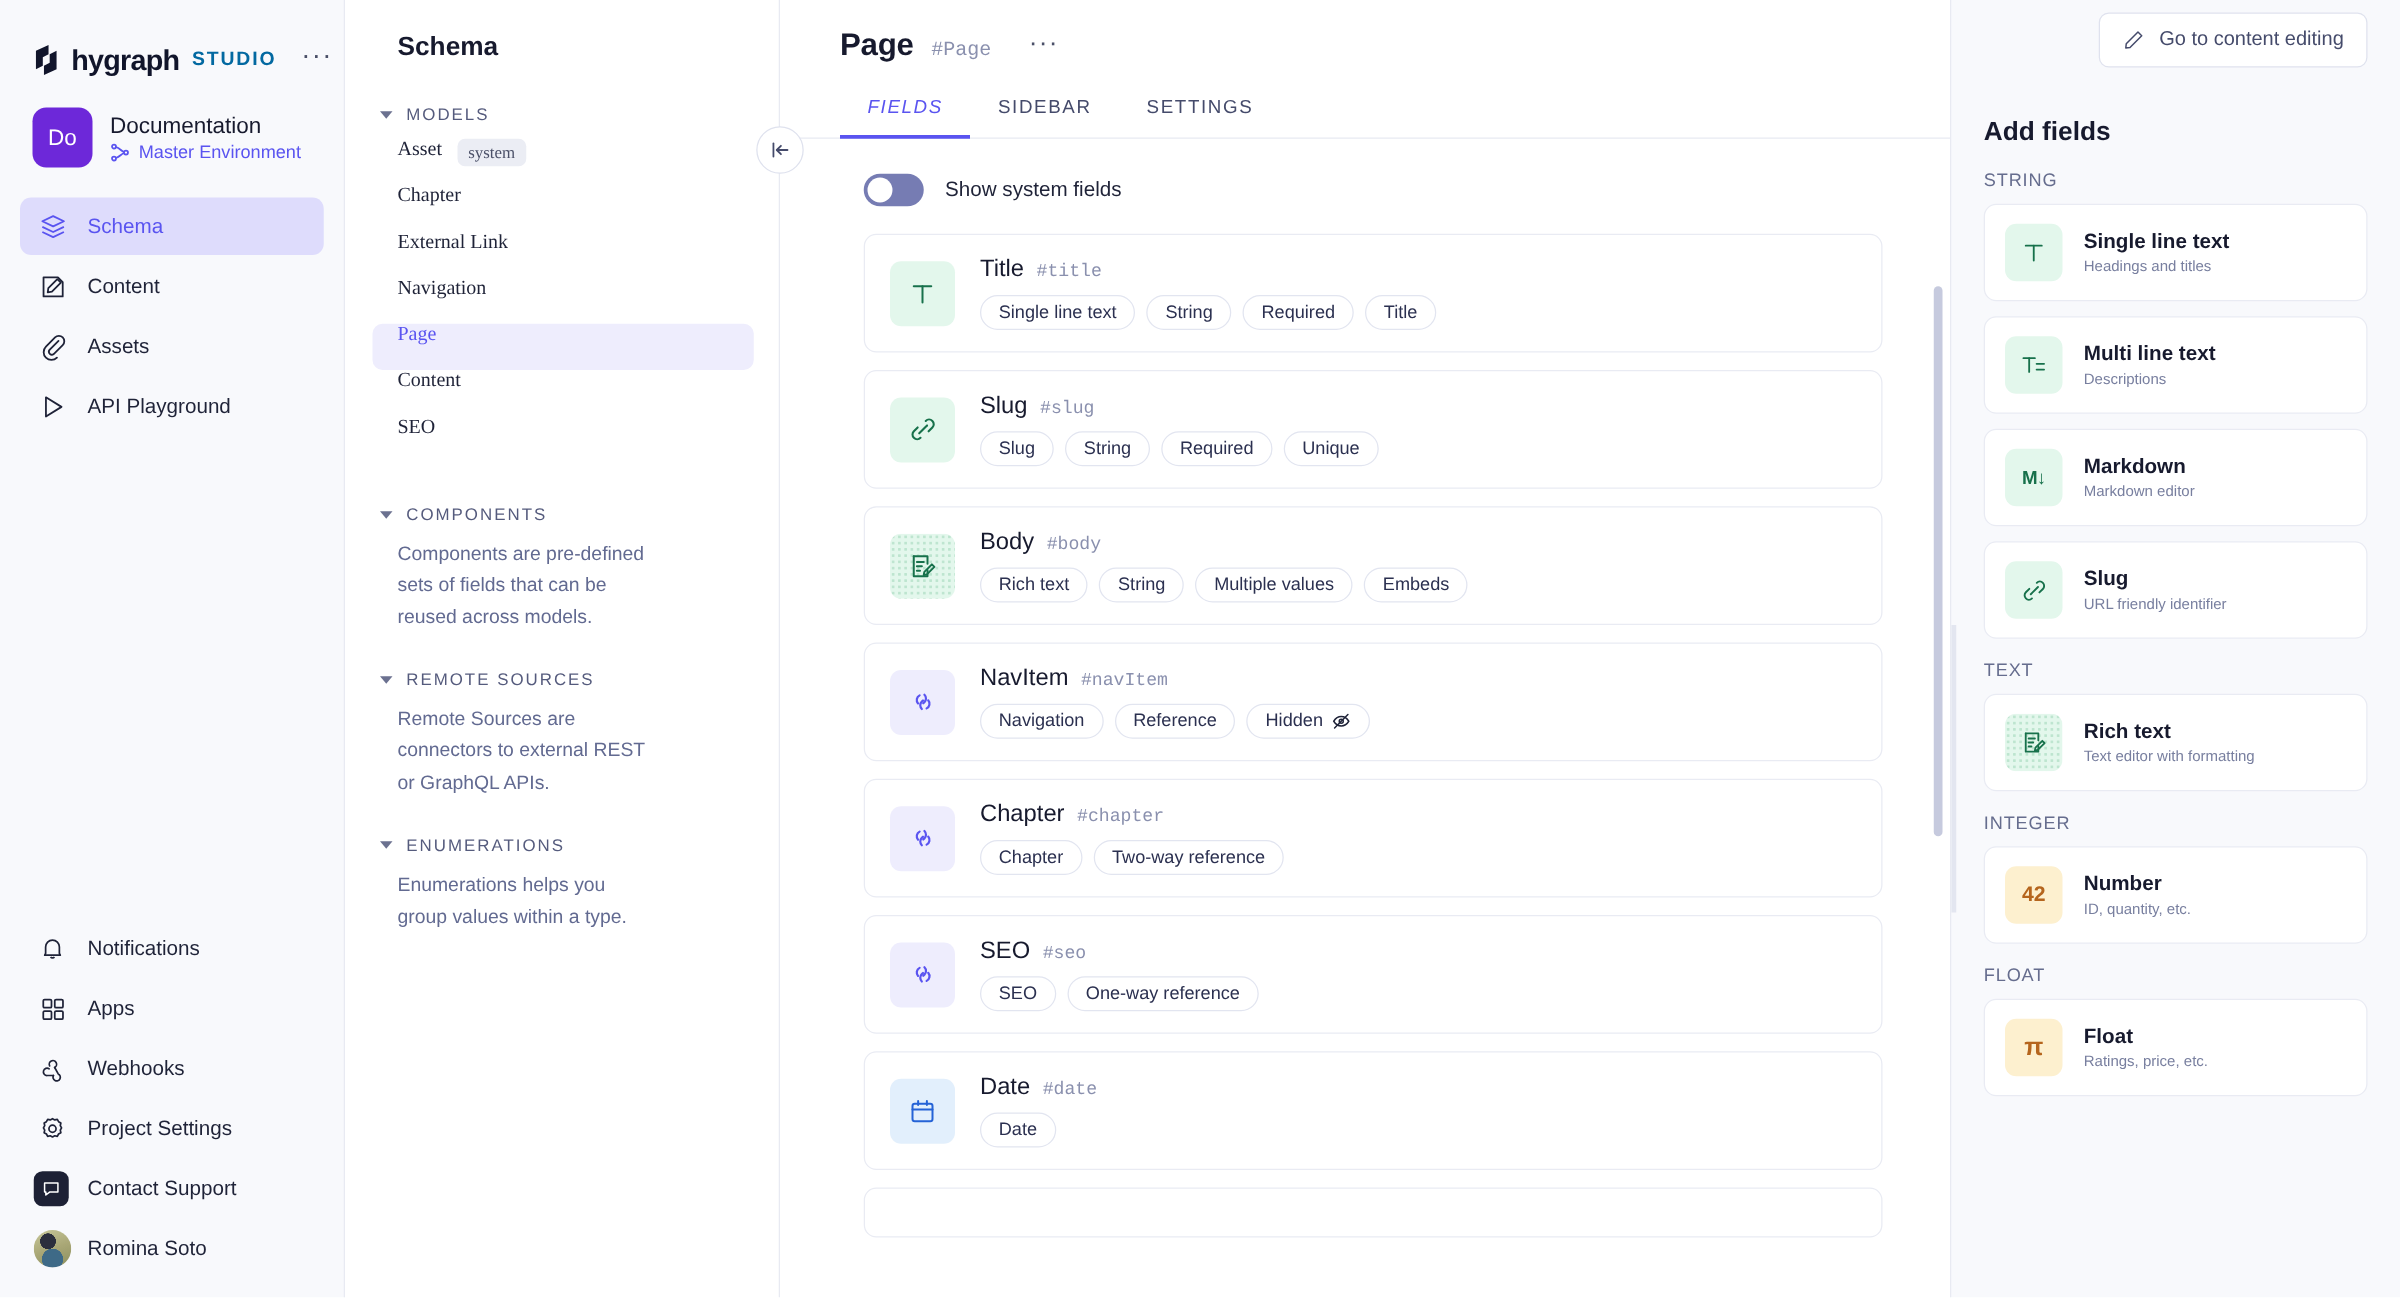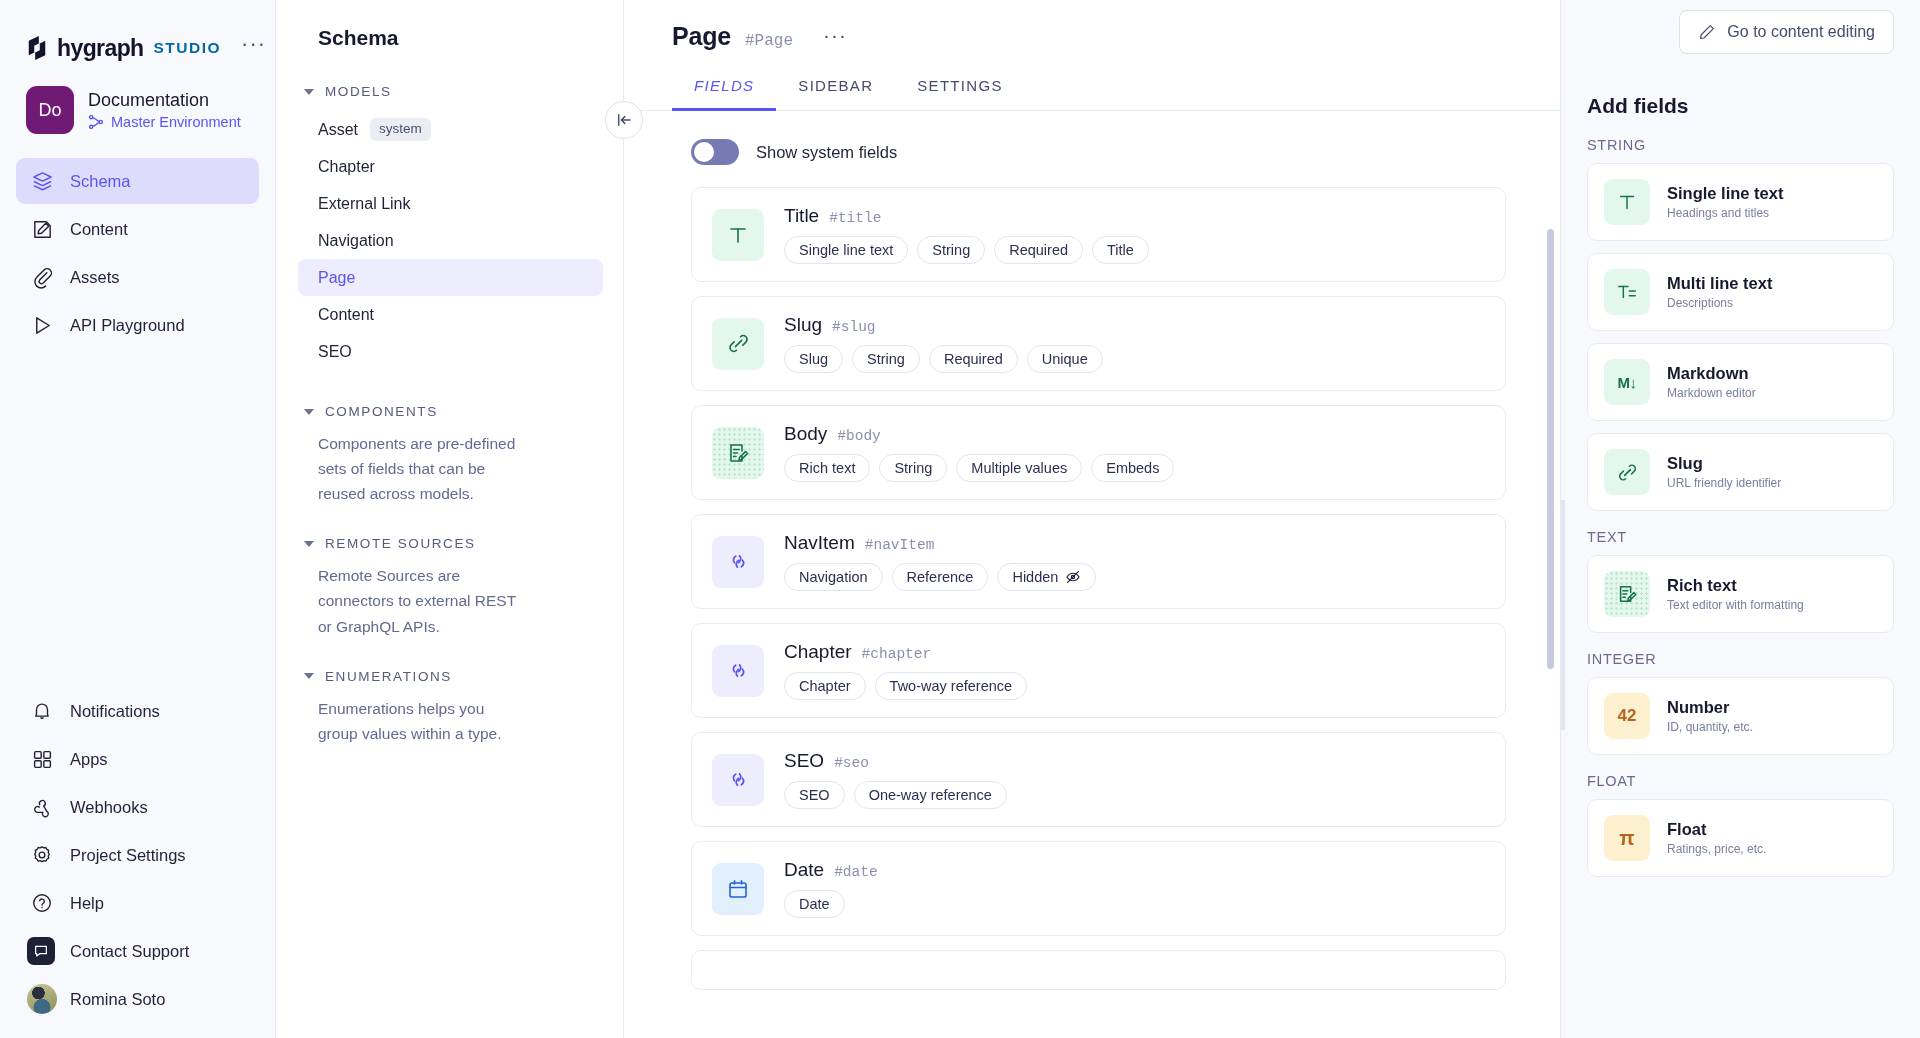--- a/index.html
+++ b/index.html
@@ -42,21 +42,21 @@
     padding-bottom: 9px;
   }
 
   .project-row {
     display: flex; align-items: center; gap: 14px;
     padding: 16px 22px 18px 26px;
     cursor: pointer;
   }
   .project-avatar {
     width: 48px; height: 48px; border-radius: 11px;
-    background: #701a75; color: #ffffff;
+    background: #6d28d9; color: #ffffff;
     display: flex; align-items: center; justify-content: center;
     font-size: 18px; font-weight: 400; flex: 0 0 48px;
   }
   .project-texts { display: flex; flex-direction: column; gap: 3px; }
   .project-name { font-size: 18px; font-weight: 400; color: #171a2e; }
   .project-env { display: flex; align-items: center; gap: 7px; font-size: 14.5px; color: #5a54f0; }
 
   .nav-section { padding: 6px 16px 0 16px; }
   .nav-item {
     display: flex; align-items: center; gap: 16px;
@@ -102,23 +102,23 @@
   }
   .caret {
     width: 0; height: 0;
     border-left: 5px solid transparent; border-right: 5px solid transparent;
     border-top: 6px solid #6b7190;
   }
   .group-label {
     font-size: 13.5px; letter-spacing: 1.6px; color: #555b7d; font-weight: 500;
   }
   .model-item {
-    display: flex; align-items: center; gap: 12px;
+    display: flex; align-items: flex-start; gap: 12px;
     height: 37px; margin: 0 20px 0 22px; padding: 0 20px;
-    border-radius: 8px; font-size: 16px; color: #1f2338; cursor: pointer;
+    border-radius: 8px; font-size: 16px; color: #1f2338; cursor: pointer; font-family: Liberation Serif, serif;
   }
   .model-item.active { background: #eeedfd; color: #5a54f0; }
   .sys-badge {
     background: #ebedf4; color: #4b5068; border-radius: 6px;
     font-size: 13.5px; padding: 3px 9px; line-height: 1.2;
   }
   .group-desc {
     font-size: 15.5px; line-height: 1.62; color: #626a91;
     padding: 0 42px 0 42px; margin-bottom: 30px; max-width: 290px;
   }
@@ -366,30 +366,20 @@
         <span class="ico">
           <svg width="22" height="22" viewBox="0 0 24 24" fill="none" stroke="#1f2338" stroke-width="1.5" stroke-linejoin="round">
             <path d="M12 3.2 l2 1.1 2.2-.5 1.1 2 2 1.2-.5 2.2 1.1 2-1.1 2 .5 2.2-2 1.2-1.1 2-2.2-.5-2 1.1-2-1.1-2.2.5-1.1-2-2-1.2.5-2.2-1.1-2 1.1-2-.5-2.2 2-1.2 1.1-2 2.2.5z"></path>
             <circle cx="12" cy="12" r="3.1"></circle>
           </svg>
         </span>
         <span>Project Settings</span>
       </div>
       <div class="nav-item">
         <span class="ico">
-          <svg width="22" height="22" viewBox="0 0 24 24" fill="none" stroke="#1f2338" stroke-width="1.5" stroke-linecap="round">
-            <circle cx="12" cy="12" r="9"></circle>
-              <path d="M9.4 9.4 a2.7 2.7 0 0 1 5.2 1 c0 1.8-2.6 2.1-2.6 3.9"></path>
-              <circle cx="12" cy="17.2" r="0.75" fill="#1f2338" stroke="none"></circle>
-          </svg>
-        </span>
-        <span>Help</span>
-      </div>
-      <div class="nav-item">
-        <span class="ico">
           <span class="support-icon-box">
             <svg width="16" height="16" viewBox="0 0 24 24" fill="none" stroke="#ffffff" stroke-width="1.8" stroke-linejoin="round">
               <path d="M4 5 H20 V16 H10 L5.5 19.5 V16 H4 Z"></path>
             </svg>
           </span>
         </span>
         <span>Contact Support</span>
       </div>
       <div class="nav-item">
         <span class="ico">

